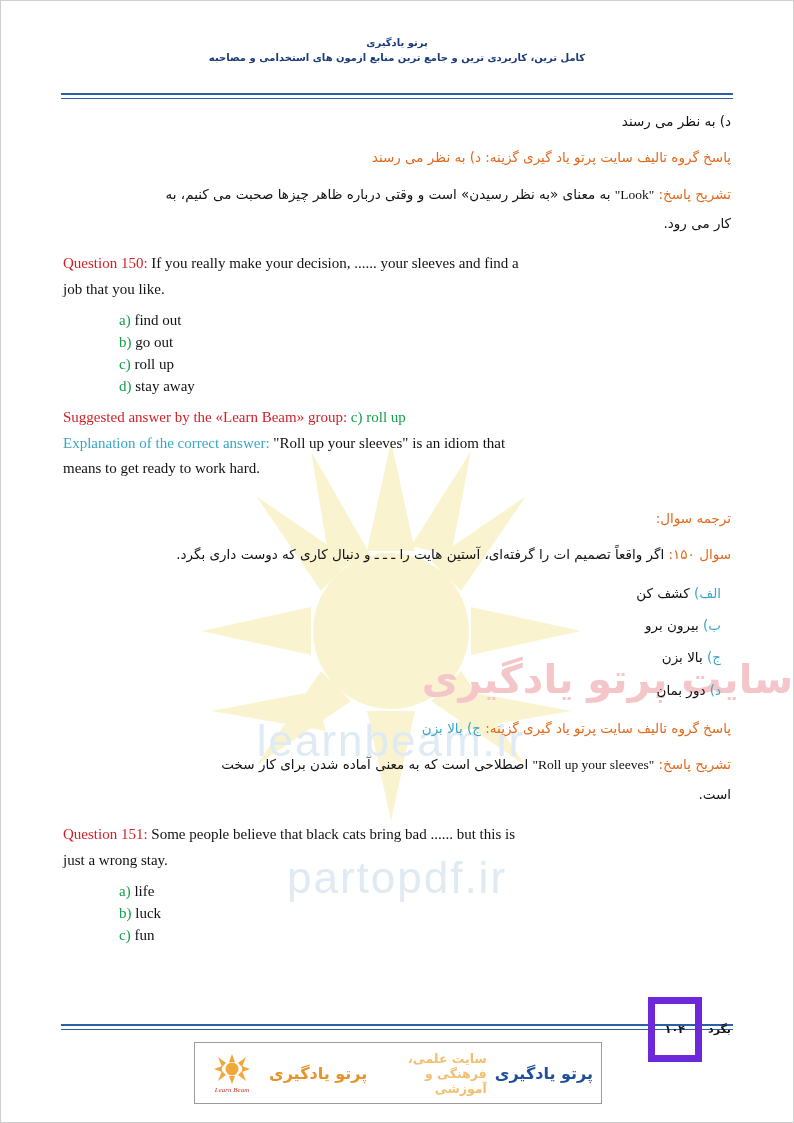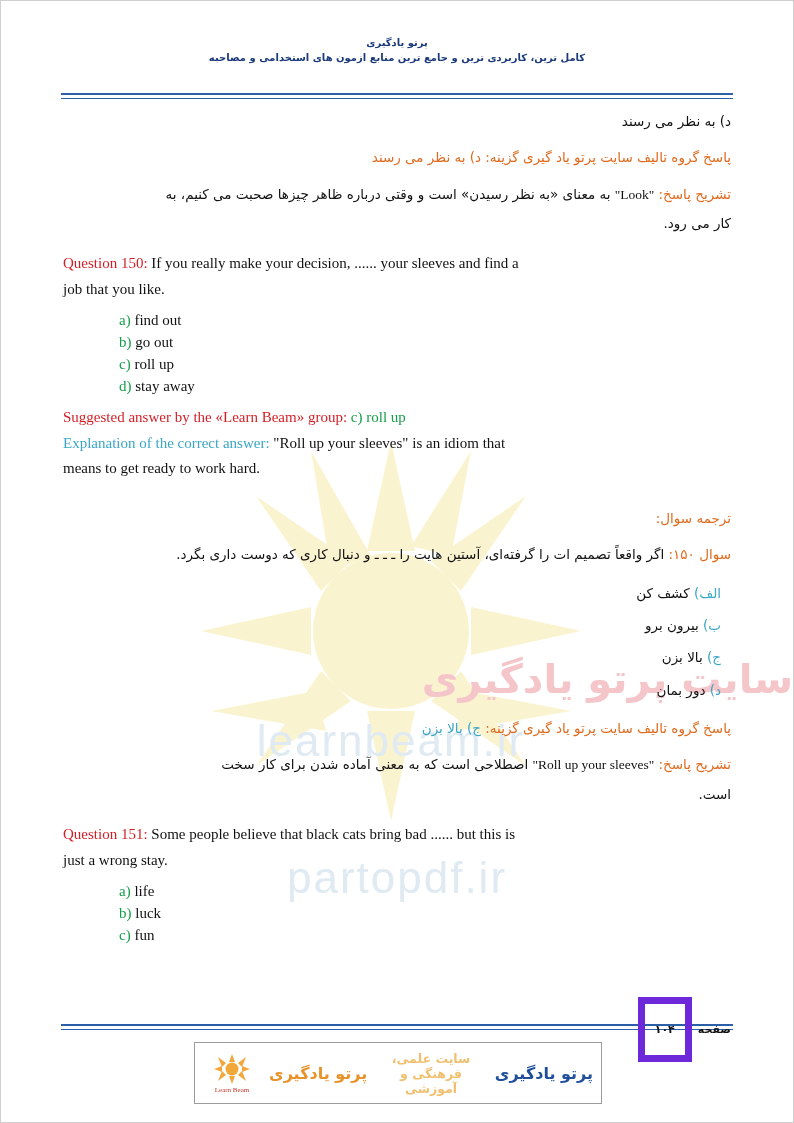--- a/index.html
+++ b/index.html
@@ -213,33 +213,33 @@
     width: 40px; height: 30px;
   }
   .footer-badge .cap {
     position: absolute;
     left: 0; bottom: 2px;
     width: 58px;
     text-align: center;
     font-family: "Liberation Serif", serif;
     font-size: 7px;
     color: #c0392b;
+    font-style: italic;
   }
   .footer-fa-left {
     flex: none;
     font-family: "DejaVu Sans", sans-serif;
     font-size: 16px;
     font-weight: bold;
     color: #e8932a;
     direction: rtl;
     letter-spacing: 1px;
   }
   .footer-fa-mid {
     flex: 1;
-    text-align: center;
     font-family: "DejaVu Sans", sans-serif;
     font-size: 12.5px;
     font-weight: bold;
     color: #f0c070;
     direction: rtl;
   }
   .footer-fa-right {
     flex: none;
     font-family: "DejaVu Sans", sans-serif;
     font-size: 16px;
@@ -421,21 +421,21 @@
         <span class="c-green">c)</span>
         <span>fun</span>
       </li>
     </ul>
 
   </div>
 
   <div class="footer-rule"></div>
 
   <div class="page-num-box">
-    <span>صفحه</span>
+    <span>بگرد</span>
     <span class="num">۱۰۴</span>
   </div>
 
   <div class="footer-logo-box">
     <div class="footer-badge">
       <svg class="sun" viewBox="0 0 80 60">
         <g fill="#f2a73b">
           <circle cx="40" cy="30" r="13"></circle>
           <path d="M40 0 L46 16 L34 16 Z"></path>
           <path d="M40 60 L46 44 L34 44 Z"></path>

